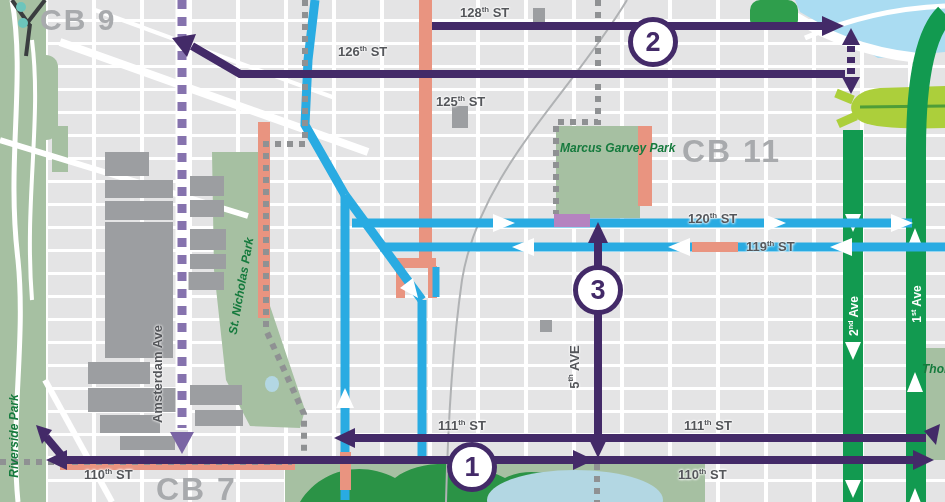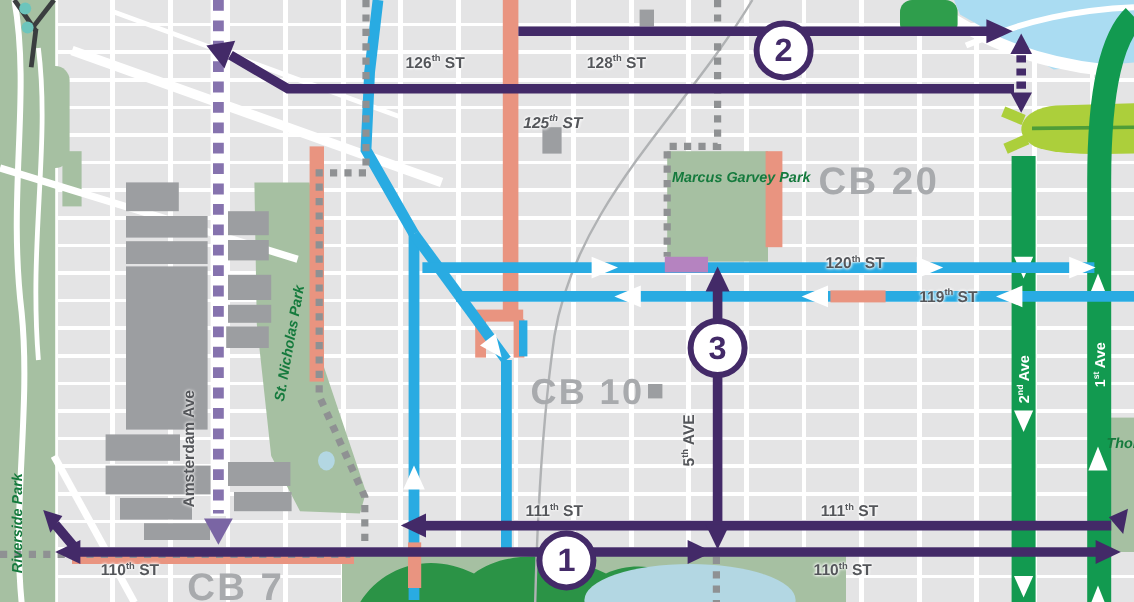--- a/index.html
+++ b/index.html
@@ -184,29 +184,29 @@
       <polygon points="598,458 588,437 608,437"></polygon>
       <polygon points="334,438 355,428 355,448"></polygon>
       <polygon points="940,424 924,431 936,445"></polygon>
       <polygon points="46,460 67,450 67,470"></polygon>
       <polygon points="594,460 573,450 573,470"></polygon>
       <polygon points="934,460 913,450 913,470"></polygon>
       <polygon points="36,425 52,430 42,444"></polygon>
     </g>
   </svg>
 
-  <div class="cb" style="left:682px;top:133px;font-size:32px;">CB 20</div>
-  <div class="cb" style="left:442px;top:311px;">CB 10</div>
+  <div class="cb" style="left:40px;top:3px;">CB 9</div>
+  <div class="cb" style="left:682px;top:133px;font-size:32px;">CB 11</div>
   <div class="cb" style="left:156px;top:471px;font-size:32px;">CB 7</div>
 
-  <div class="street ord" style="left:489px;top:5px;margin-top:39px;">128<sup>th</sup> ST</div>
+  <div class="street ord" style="left:460px;top:5px;">128<sup>th</sup> ST</div>
   <div class="street ord" style="left:338px;top:44px;">126<sup>th</sup> ST</div>
-  <div class="street ord" style="left:436px;top:94px;font-style:italic;">125<sup>th</sup> ST</div>
+  <div class="street ord" style="left:436px;top:94px;">125<sup>th</sup> ST</div>
   <div class="street ord" style="left:688px;top:211px;">120<sup>th</sup> ST</div>
-  <div class="street ord" style="left:746px;top:239px;margin-left:20px;">119<sup>th</sup> ST</div>
+  <div class="street ord" style="left:746px;top:239px;">119<sup>th</sup> ST</div>
   <div class="street ord" style="left:438px;top:418px;">111<sup>th</sup> ST</div>
   <div class="street ord" style="left:684px;top:418px;">111<sup>th</sup> ST</div>
   <div class="street ord" style="left:84px;top:467px;">110<sup>th</sup> ST</div>
   <div class="street ord" style="left:678px;top:467px;">110<sup>th</sup> ST</div>
 
   <div class="vlabel ord" style="left:574px;top:367px;">5<sup>th</sup> AVE</div>
   <div class="vlabel" style="left:157px;top:374px;">Amsterdam Ave</div>
   <div class="avewhite ord" style="left:853px;top:316px;">2<sup>nd</sup> Ave</div>
   <div class="avewhite ord" style="left:916px;top:304px;">1<sup>st</sup> Ave</div>
 

